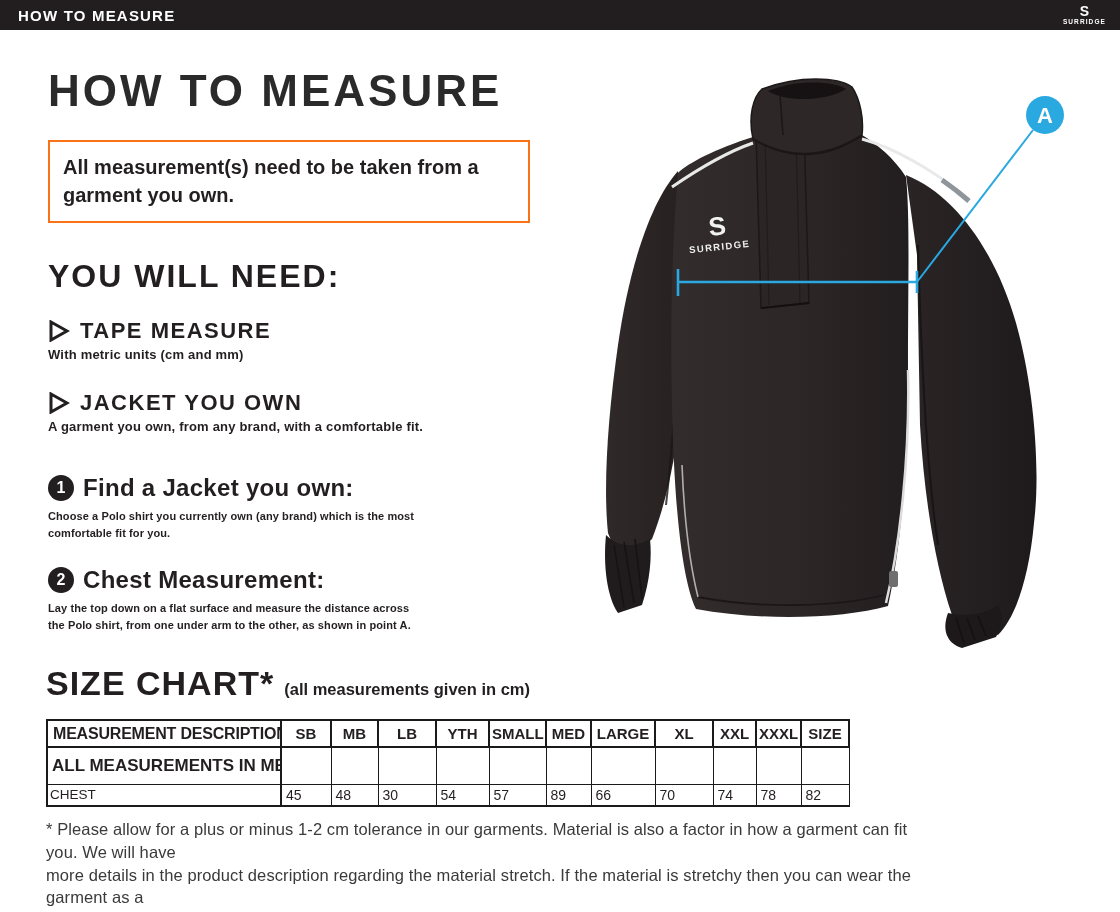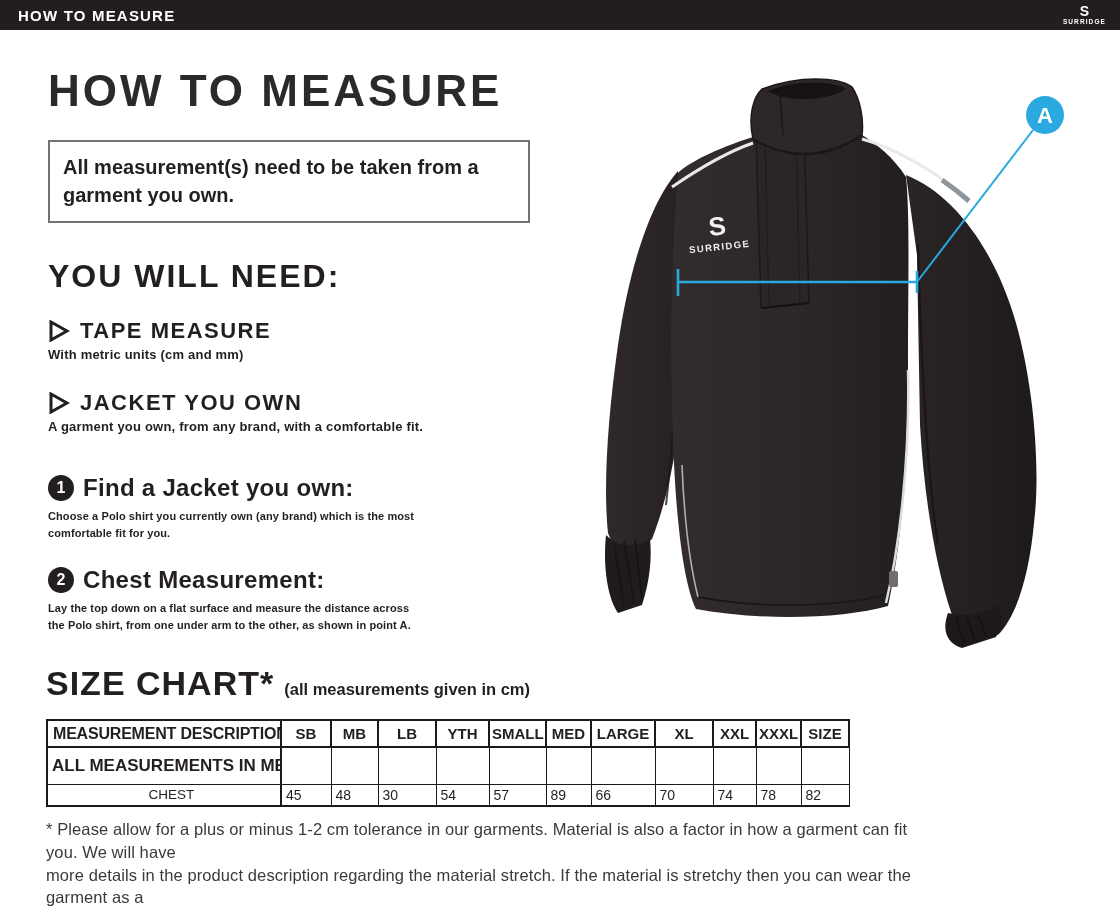--- a/index.html
+++ b/index.html
@@ -17,21 +17,21 @@
   .topbar-logo{display:flex;flex-direction:column;align-items:center;line-height:1;margin-right:6px;}
   .topbar-logo .s-glyph{color:#fff;font-weight:800;font-size:14px;letter-spacing:0;}
   .topbar-logo .brand{color:#fff;font-weight:bold;font-size:6.5px;letter-spacing:1.1px;margin-top:1px;}
   
   .page-title{
     position:absolute;left:48px;top:66px;font-size:44px;font-weight:800;
     letter-spacing:3px;color:#2b2a2a;
   }
   .notice-box{
     position:absolute;left:48px;top:140px;width:452px;
-    border:2px solid #737373;padding:11px 13px;
+    border:2px solid #f97316;padding:11px 13px;
     font-size:20px;font-weight:bold;line-height:1.42;white-space:pre-line;
   }
   .section-heading{
     position:absolute;left:48px;top:258px;font-size:32px;font-weight:800;letter-spacing:2px;
   }
   .need-item{position:absolute;left:48px;}
   .need-item.tape{top:318px;}
   .need-item.jacket{top:390px;}
   .need-row{display:flex;align-items:center;gap:10px;}
   .tri-icon{width:22px;height:22px;flex:0 0 auto;}
@@ -58,21 +58,21 @@
   table.size-table th, table.size-table td{
     border:1px solid #1a1a1a;box-sizing:border-box;overflow:hidden;white-space:nowrap;
   }
   table.size-table thead th{
     border-width:2px;font-size:15px;font-weight:bold;text-align:center;padding:3px 2px;height:27px;
   }
   table.size-table thead th.desc{font-size:16px;text-align:left;padding-left:5px;letter-spacing:-0.2px;}
   tr.metric-row td{height:19px;font-size:17px;font-weight:bold;padding:8px 4px;margin-left:20px;}
   tr.metric-row td.row-label{border-width:1px 2px 1px 2px;}
   tr.chest-row td{height:21px;font-size:14px;text-align:left;padding:1px 4px;}
-  tr.chest-row td.row-label{text-align:center;padding-left:19px;font-size:13.5px;border-width:1px 2px 2px 2px;}
+  tr.chest-row td.row-label{text-align:left;padding-left:2px;font-size:13.5px;border-width:1px 2px 2px 2px;}
   tr.chest-row td.val{border-bottom-width:2px;}
   .footnote{
     position:absolute;left:46px;top:818px;width:880px;
     font-size:16.5px;font-weight:normal;color:#3a3a3a;line-height:1.38;white-space:pre-line;letter-spacing:.1px;
   }
   
   .figure{position:absolute;left:590px;top:75px;width:530px;height:610px;}
 </style>
 </head>
 <body>

